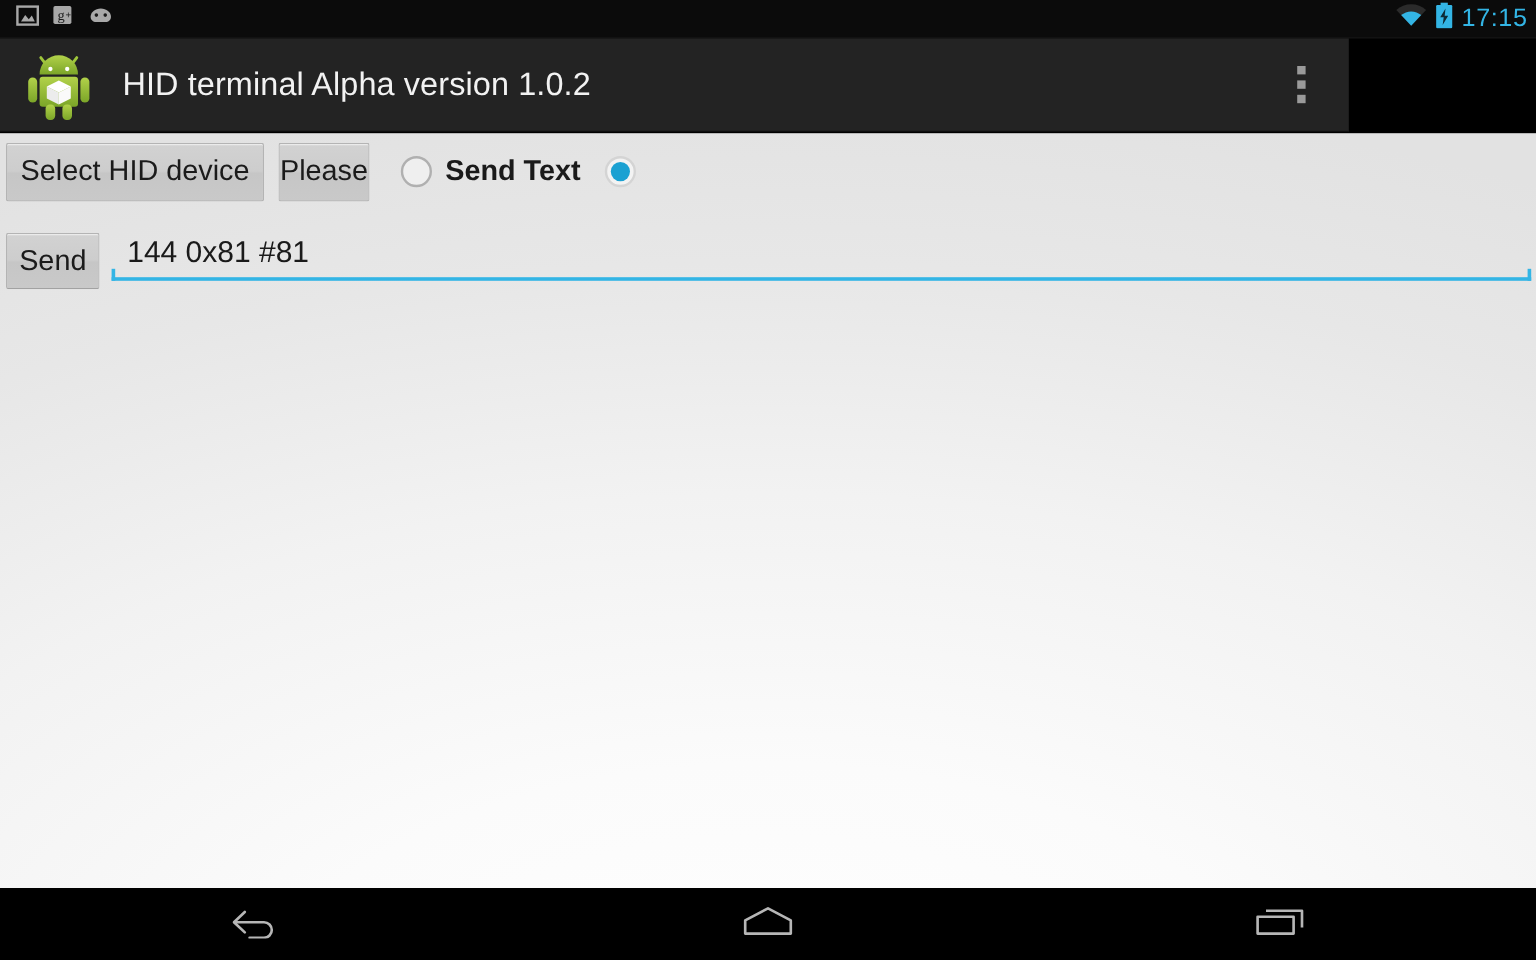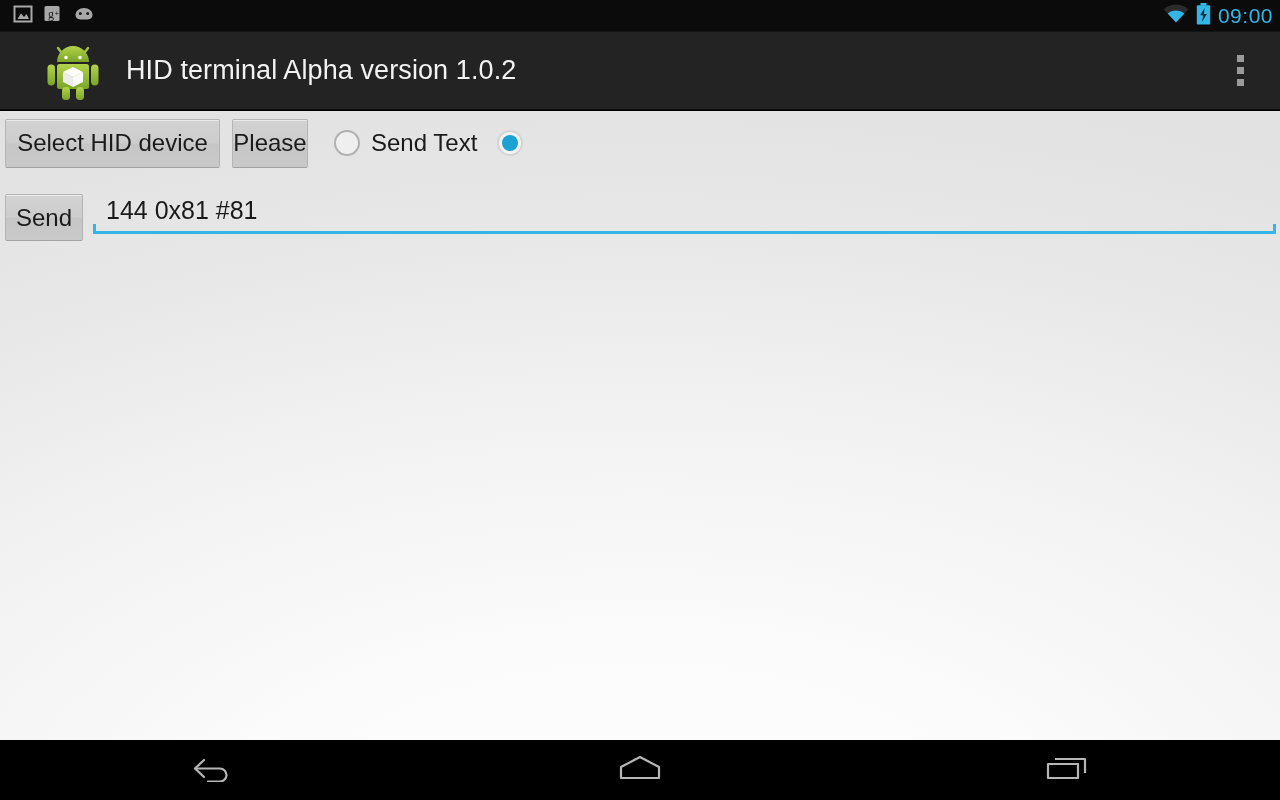--- a/index.html
+++ b/index.html
@@ -51,27 +51,26 @@
     font-size: 21px;
     letter-spacing: 0.5px;
     line-height: 1;
     padding-bottom: 1px;
   }
 
   
   .actionbar {
     position: absolute;
     left: 0; top: 32px;
-    width: 1280px; height: 78px;
+    width: 1124px; height: 78px;
     background: #232323;
     border-bottom: 1px solid #0d0d0d;
     box-sizing: border-box;
     display: flex;
     align-items: center;
-    padding-left: 24px;
   }
   .app-icon {
     margin-left: 18px;
     width: 62px;
     height: 62px;
     display: block;
   }
   .app-title {
     color: #f2f2f2;
     font-size: 27px;
@@ -140,20 +139,21 @@
   #btn-clear {
     margin-left: 12px;
     width: 76px;
     height: 49px;
   }
 
   .radio-group {
     display: flex;
     align-items: center;
     margin-left: 26px;
+    font-weight: bold;
   }
   .radio-item {
     display: flex;
     align-items: center;
     cursor: pointer;
     white-space: nowrap;
   }
   .radio-item + .radio-item { margin-left: 20px; }
   .radio-dot {
     position: relative;
@@ -326,21 +326,21 @@
           <path d="M13 18.4 L4.6 9.6 C7 7.6 9.9 6.5 13 6.5 C16.1 6.5 19 7.6 21.4 9.6 Z" fill="#33b5e5"></path>
         </svg>
       </span>
       <span class="notif-icon">
         <svg width="15" height="22" viewBox="0 0 15 22">
           <rect x="4.5" y="0" width="6" height="2.6" fill="#33b5e5"></rect>
           <rect x="0.8" y="2.2" width="13.4" height="19.4" rx="1" fill="#33b5e5"></rect>
           <path d="M8.6 5 L4.2 12.3 H7.1 L6.2 18.8 L10.8 11.1 H7.9 Z" fill="#0d2b36"></path>
         </svg>
       </span>
-      <span class="clock">09:00</span>
+      <span class="clock">17:15</span>
     </div>
   </div>
 
   <div class="actionbar">
     <span class="app-icon">
       <svg width="62" height="62" viewBox="0 0 62 62">
         <defs>
           <linearGradient id="gbody" x1="0" y1="0" x2="0" y2="1">
             <stop offset="0" stop-color="#b2d24a"></stop>
             <stop offset="1" stop-color="#7ba528"></stop>

